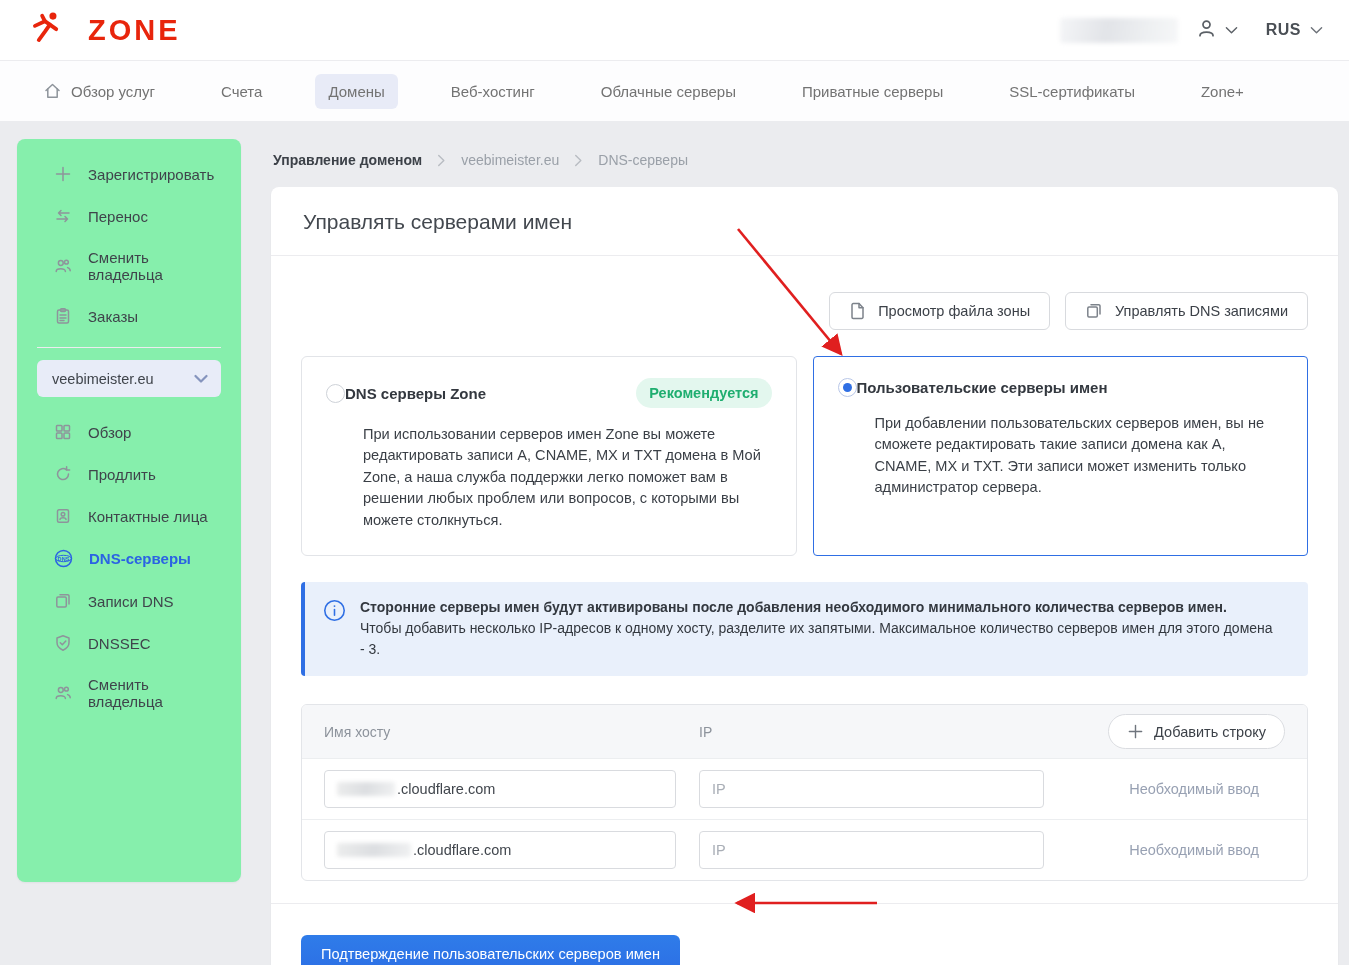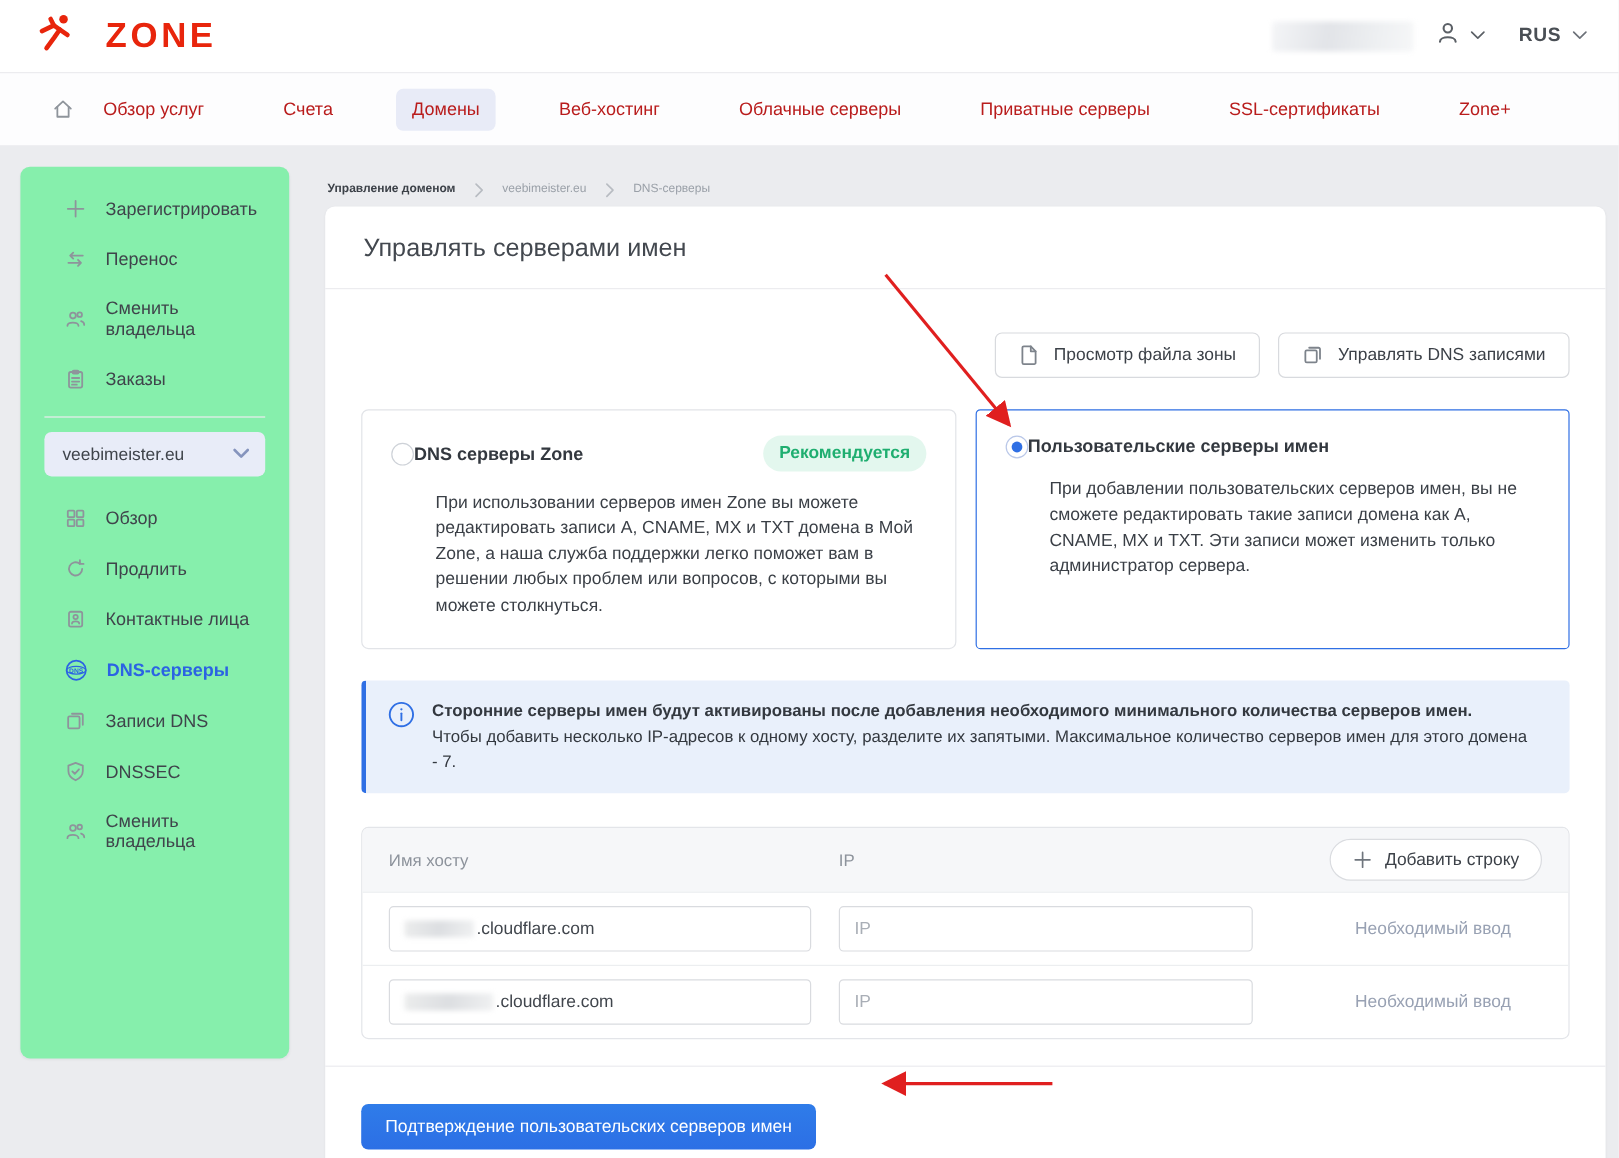--- a/index.html
+++ b/index.html
@@ -12,39 +12,39 @@
   .logo-word { color:#e8250c; font-size:29px; font-weight:800; letter-spacing:3px; text-transform:uppercase; line-height:1; }
   .header-right { display:flex; align-items:center; gap:18px; }
   .redact-name { width:118px; height:25px; border-radius:3px;
      background:linear-gradient(100deg,#f4f5f7 0%,#e2e4e8 40%,#eef0f2 75%,#f6f7f8 100%); filter:blur(2px); }
   .user-box { display:flex; align-items:center; gap:8px; cursor:pointer; color:#5b6066; }
   .lang-box { display:flex; align-items:flex-end; gap:9px; cursor:pointer; margin-left:10px; }
   .lang-label { font-size:16px; font-weight:700; color:#4a4f55; letter-spacing:.5px; }
 
   
   .navbar { height:61px; background:#fdfdfe; border-top:1px solid #ececef; display:flex; align-items:center; padding:0 30px; gap:40px; }
-  .nav-item { display:flex; align-items:center; gap:24px; font-size:15px; color:#b91c1c; cursor:pointer; padding:9px 13px; border-radius:6px; white-space:nowrap; }
+  .nav-item { display:flex; align-items:center; gap:9px; font-size:15px; color:#737373; cursor:pointer; padding:9px 13px; border-radius:6px; white-space:nowrap; }
   .nav-item.active { background:#e8ebf7; }
 
   
   .page { display:flex; align-items:flex-start; }
 
   
   .sidebar { width:224px; margin:18px 0 0 17px; background:#86efac; border-radius:8px; box-shadow:0 1px 2px rgba(20,30,50,.05); padding:14px 0 160px 0; }
   .side-item { display:flex; align-items:center; gap:16px; padding:12px 20px 12px 37px; font-size:15px; color:#3f444b; cursor:pointer; }
   .side-item .si-icon { color:#8e949b; display:flex; }
   .side-item.active { color:#2b63e3; font-weight:700; }
   .side-item.active .si-icon { color:#2b63e3; }
   .side-divider { border-top:1px solid #ececef; margin:10px 20px; }
   .domain-select { margin:12px 20px 14px 20px; height:37px; background:#e8ecf8; border-radius:6px; display:flex; align-items:center; justify-content:space-between; padding:0 13px 0 15px; font-size:14.5px; color:#3f444b; cursor:pointer; }
   .domain-select .chev { color:#8594bd; }
 
   
   .main { flex:1; margin:18px 11px 0 30px; }
-  .breadcrumb { display:flex; align-items:flex-start; gap:15px; padding:13px 0 7px 2px; font-size:10px; }
+  .breadcrumb { display:flex; align-items:center; gap:15px; padding:13px 0 19px 2px; font-size:14px; }
   .crumb-current { font-weight:700; color:#3c4148; }
   .crumb { color:#9aa0a8; }
   .crumb-sep { color:#b8bcc2; display:flex; }
 
   .card { background:#fff; border-radius:8px; box-shadow:0 1px 2px rgba(20,30,50,.05); }
   .card-title { font-size:21px; color:#43484f; padding:23px 32px 21px 32px; border-bottom:1px solid #ececef; }
   .card-body { padding:0 30px; }
 
   .toolbar { display:flex; justify-content:flex-end; gap:15px; margin-top:36px; }
   .btn-outline { display:flex; align-items:center; gap:12px; border:1px solid #d8dade; border-radius:6px; background:#fff; padding:9px 19px; font-size:14.5px; color:#3c4148; cursor:pointer; font-family:inherit; }
@@ -348,21 +348,21 @@
         <div class="info-banner">
           <span class="info-icon">
             <svg width="23" height="23" viewBox="0 0 22 22" class="icon-stroke">
                 <circle cx="11" cy="11" r="9.3"></circle>
                 <path d="M11 10 V15.6"></path>
                 <circle cx="11" cy="6.8" r="0.9" fill="currentColor" stroke="none"></circle>
               </svg>
           </span>
           <div class="info-text">
             <div class="info-bold">Сторонние серверы имен будут активированы после добавления необходимого минимального количества серверов имен.</div>
-            <div>Чтобы добавить несколько IP-адресов к одному хосту, разделите их запятыми. Максимальное количество серверов имен для этого домена - 7.</div>
+            <div>Чтобы добавить несколько IP-адресов к одному хосту, разделите их запятыми. Максимальное количество серверов имен для этого домена - 3.</div>
           </div>
         </div>
 
         <div class="ns-table">
           <div class="t-head">
             <span class="t-col-label">Имя хосту</span>
             <span class="t-col-label">IP</span>
             <button class="add-row-btn">
               <span class="bi">
                 <svg width="17" height="17" viewBox="0 0 18 18" class="icon-stroke">

